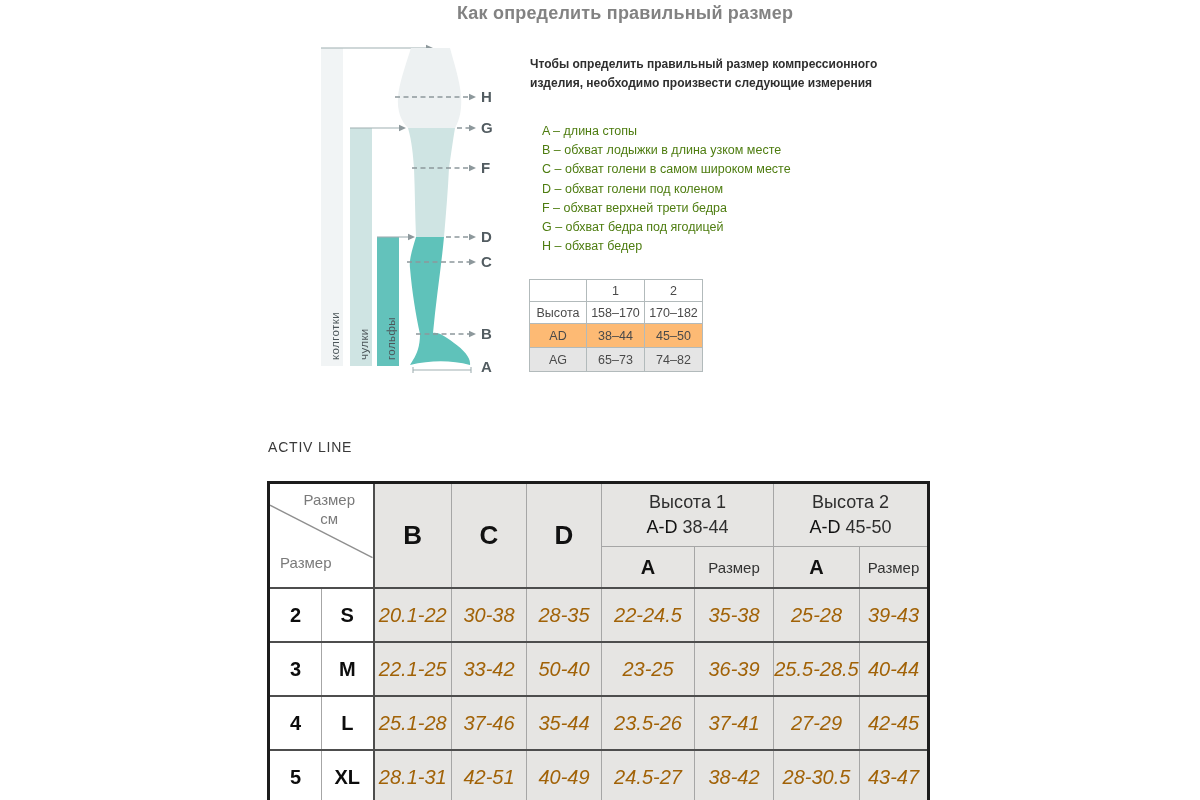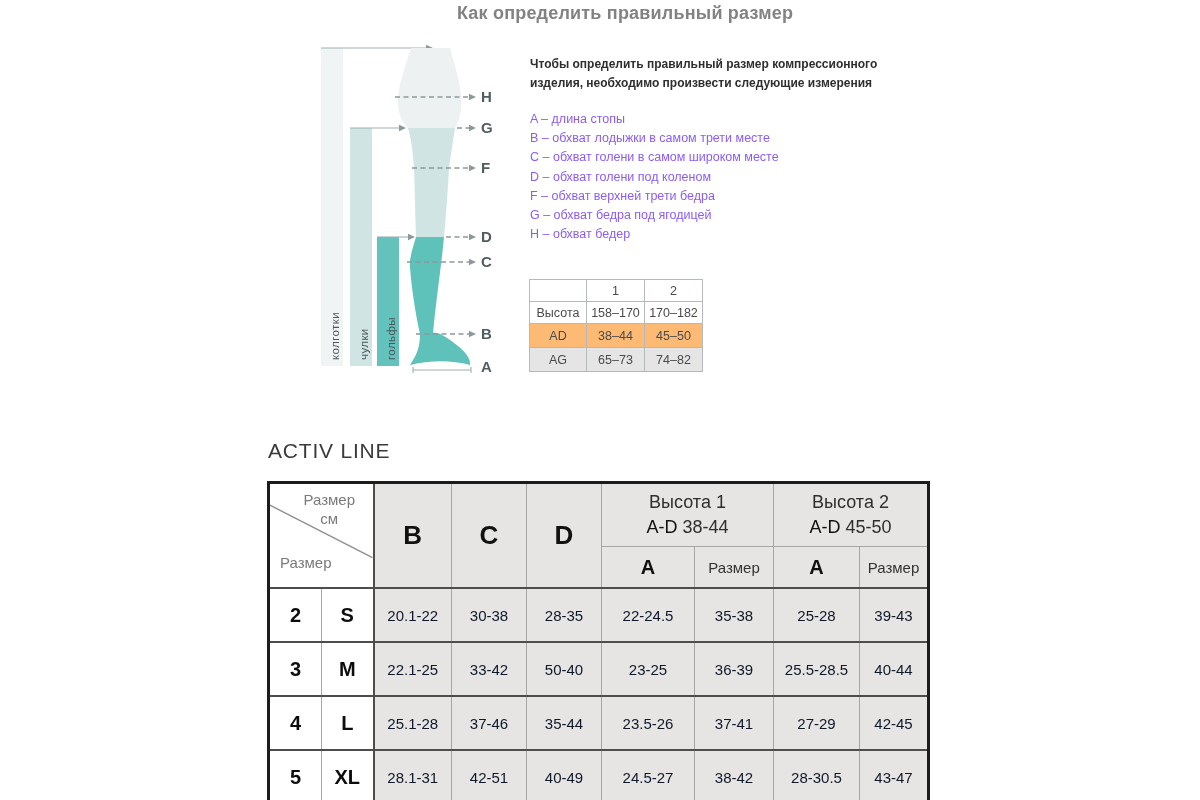--- a/index.html
+++ b/index.html
@@ -19,39 +19,39 @@
   .dashline { stroke:#8d989c; stroke-width:1.3; stroke-dasharray:5 3.5; fill:none; }
   .ptrline { stroke:#a0b0b2; stroke-width:1.1; fill:none; }
   .arrow { fill:#8d989c; }
 
   
   .intro {
     position:absolute; left:530px; top:55px; width:380px;
     font-size:12px; font-weight:bold; color:#2e2e2e; line-height:1.55;
   }
   .mlist {
-    position:absolute; left:530px; top:110px; margin:0; padding:0; list-style:none;
-    font-size:12.5px; color:#8b5cf6; line-height:19.2px;
+    position:absolute; left:530px; top:110px; margin:12px; padding:0; list-style:none;
+    font-size:12.5px; color:#4d7c0f; line-height:19.2px;
   }
 
   
   .htable {
     position:absolute; left:529px; top:279px; border-collapse:collapse;
     font-size:12.5px; color:#4a4a4a; text-align:center; table-layout:fixed;
   }
   .htable td { border:1px solid #b2babb; padding:0; }
   .htable tr.hrow td { height:21px; }
   .htable tr.r1 td { height:21px; }
   .htable tr.r2 td, .htable tr.r3 td { height:23px; }
   .htable tr.r2 td { background:#fdba74; }
   .htable tr.r3 td { background:#e5e5e5; }
 
   
   .activ {
-    position:absolute; left:268px; top:439px; font-size:21px; color:#3a3a3a;
+    position:absolute; left:268px; top:439px; font-size:14px; color:#3a3a3a;
     letter-spacing:0.8px;
   }
 
   
   .sz {
     position:absolute; left:267px; top:481px; width:660px;
     border-collapse:collapse; table-layout:fixed; border:3px solid #1c1c1c;
   }
   .sz td { border:1px solid #a6a6a6; text-align:center; vertical-align:middle; padding:0; }
   .sz tr.hr1 td { height:62px; }
@@ -59,21 +59,21 @@
   .sz tr.data td { height:52px; border-top:2px solid #4d4d4d; }
   .sz td.thickL { border-left:2px solid #4d4d4d; }
   .sz .g { background:#e6e5e3; }
   .sz .w { background:#ffffff; }
   .sz .big { font-weight:bold; font-size:26px; color:#111111; }
   .sz .grp { font-size:18px; color:#2e2e2e; line-height:1.4; }
   .sz .grp .adb { font-weight:normal; color:#111111; }
   .sz .subA { font-weight:bold; font-size:20px; color:#111111; }
   .sz .subS { font-size:15px; color:#333333; }
   .sz .num, .sz .size { font-weight:bold; font-size:20px; color:#0d0d0d; }
-  .sz .val { font-size:15px; color:#0f172a; white-space:nowrap; }
+  .sz .val { font-size:20px; color:#a16207; white-space:nowrap;font-style:italic; }
   .corner { position:relative; background:#ffffff; }
   .corner .diag { position:absolute; left:0; top:0; width:100%; height:100%; }
   .corner .ctop {
     position:absolute; top:7px; left:20px; right:4px; text-align:center;
     font-size:15px; color:#7a7a7a; line-height:1.25;
   }
   .corner .cbot {
     position:absolute; bottom:16px; left:10px; font-size:15px; color:#7a7a7a;
   }
 </style>
@@ -126,21 +126,21 @@
 
   <text class="bar-label" transform="translate(26,318) rotate(-90)">колготки</text>
   <text class="bar-label" transform="translate(55,318) rotate(-90)">чулки</text>
   <text class="bar-label" transform="translate(82,318) rotate(-90)">гольфы</text>
 </svg>
 
 <div class="intro">Чтобы определить правильный размер компрессионного изделия, необходимо произвести следующие измерения</div>
 
 <ul class="mlist">
   <li>A – длина стопы</li>
-  <li>B – обхват лодыжки в самом трети месте</li>
+  <li>B – обхват лодыжки в длина узком месте</li>
   <li>C – обхват голени в самом широком месте</li>
   <li>D – обхват голени под коленом</li>
   <li>F – обхват верхней трети бедра</li>
   <li>G – обхват бедра под ягодицей</li>
   <li>H – обхват бедер</li>
 </ul>
 
 <table class="htable">
   <colgroup>
       <col style="width:57px">

